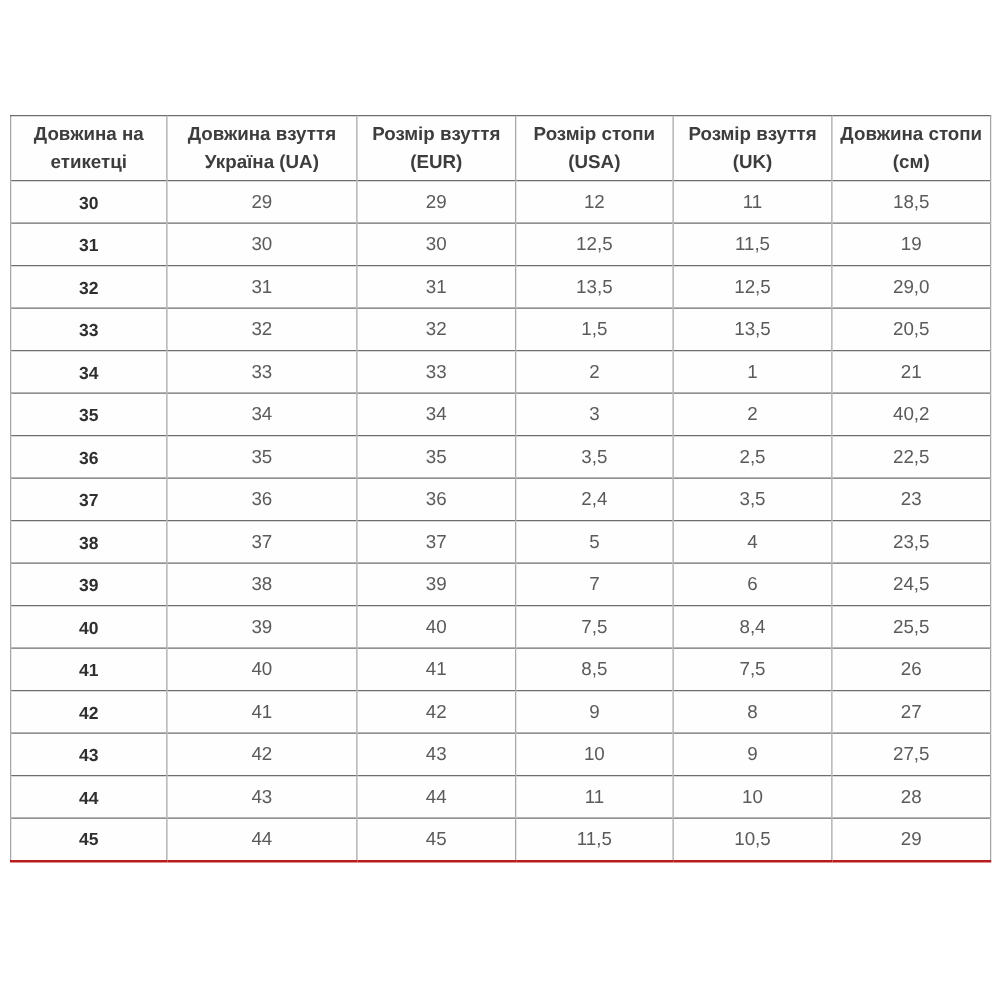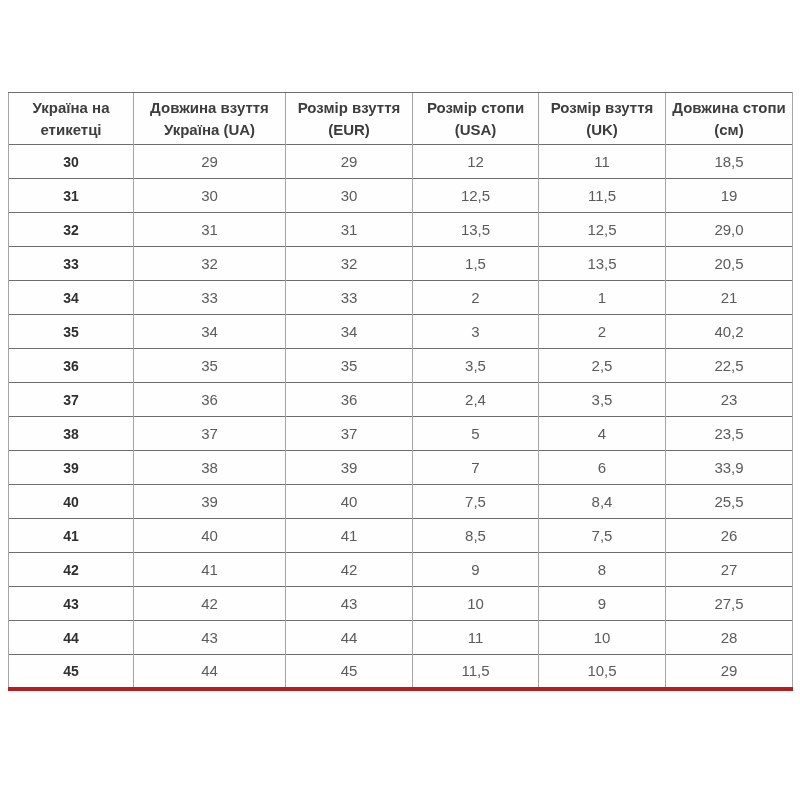--- a/index.html
+++ b/index.html
@@ -30,21 +30,21 @@
     text-align: center;
     vertical-align: middle;
     padding: 0 4px;
     box-sizing: border-box;
   }
   table.size-table th:last-child,
   table.size-table td:last-child {
     border-right: 1px solid #a6a6a6;
   }
   table.size-table tbody tr:last-child td {
-    border-bottom: 4px solid #b91c1c;
+    border-bottom: 2px solid #b91c1c;
   }
   table.size-table th {
     height: 52px;
     font-size: 15px;
     font-weight: bold;
     color: #3d3d3d;
     line-height: 1.45;
   }
   table.size-table td {
     height: 34px;
@@ -66,21 +66,21 @@
     <colgroup>
       <col style="width:125px">
       <col style="width:152px">
       <col style="width:127px">
       <col style="width:126px">
       <col style="width:127px">
       <col style="width:127px">
     </colgroup>
     <thead>
         <tr>
-          <th>Україна на етикетці</th>
+          <th>Довжина на етикетці</th>
           <th>Довжина взуття Україна (UA)</th>
           <th>Розмір взуття (EUR)</th>
           <th>Розмір стопи (USA)</th>
           <th>Розмір взуття (UK)</th>
           <th>Довжина стопи (см)</th>
         </tr>
       </thead>
     <tbody>
         <tr>
           <td class="first-col">30</td>
@@ -153,21 +153,21 @@
           <td>5</td>
           <td>4</td>
           <td>23,5</td>
         </tr>
         <tr>
           <td class="first-col">39</td>
           <td>38</td>
           <td>39</td>
           <td>7</td>
           <td>6</td>
-          <td>33,9</td>
+          <td>24,5</td>
         </tr>
         <tr>
           <td class="first-col">40</td>
           <td>39</td>
           <td>40</td>
           <td>7,5</td>
           <td>8,4</td>
           <td>25,5</td>
         </tr>
         <tr>

